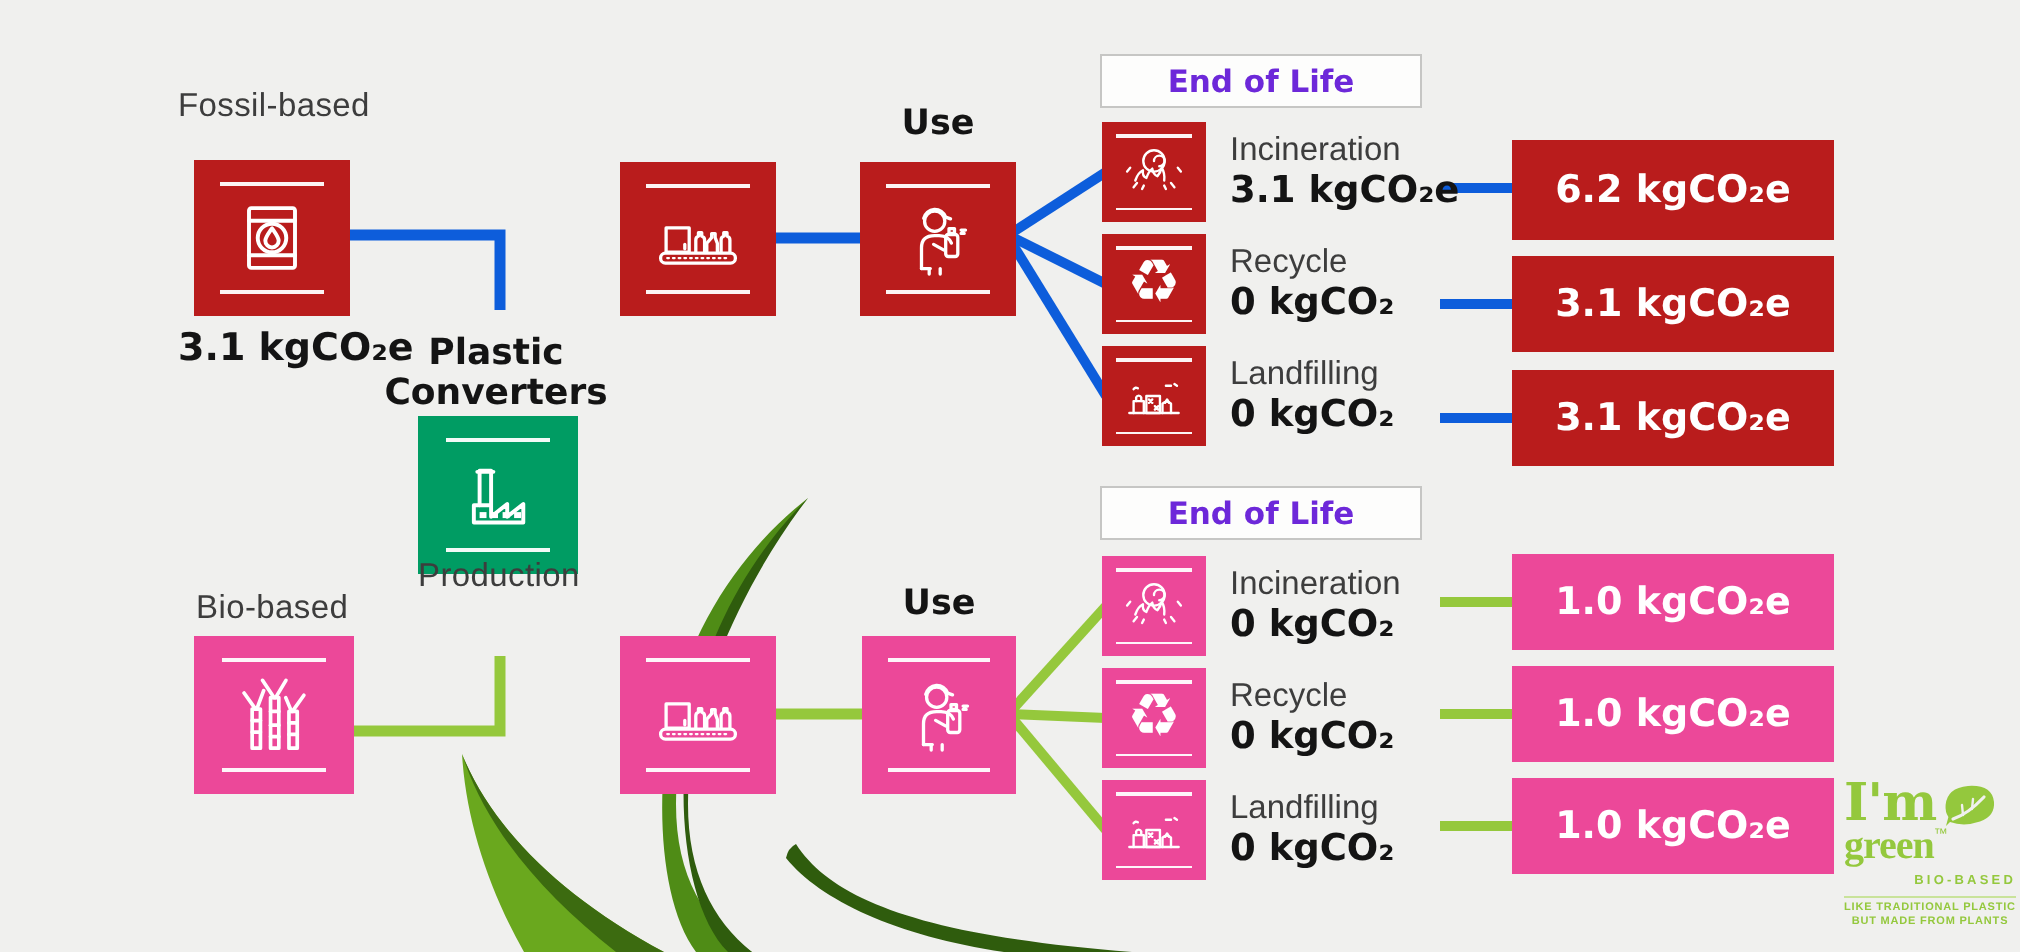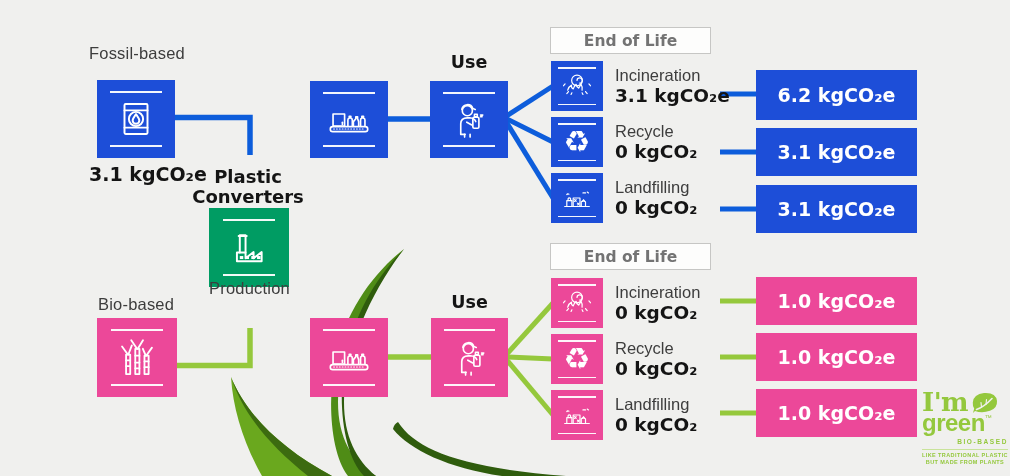--- a/index.html
+++ b/index.html
@@ -13,41 +13,41 @@
   .sq {
     position:absolute; z-index:2; display:flex; align-items:center; justify-content:center;
   }
   .sq::before,.sq::after {
     content:""; position:absolute; left:17%; right:17%; height:2px;
     background:rgba(255,255,255,.95);
   }
   .sq::before { top:11px; } .sq::after { bottom:11px; }
   .sq-sm::before,.sq-sm::after { left:13%; right:13%; height:1.5px; }
   .sq-sm::before { top:6px; } .sq-sm::after { bottom:6px; }
-  .blue  { background:#1d4ed8; }
+  .blue  { background:#b91c1c; }
   .teal  { background:#009c63; }
   .green { background:#ec4899; }
   .lbl {
     position:absolute; z-index:2; font-size:16.5px; color:#3d3d3d; letter-spacing:.2px;
     white-space:nowrap;
   }
   .val {
     position:absolute; z-index:2; font-family:"DejaVu Sans",sans-serif;
     font-weight:700; font-size:19px; color:#141414; white-space:nowrap;
   }
   .use-lbl {
     position:absolute; z-index:2; font-family:"DejaVu Sans",sans-serif;
     font-weight:700; font-size:17.5px; color:#141414; text-align:center;
   }
   .two-line { text-align:center; line-height:20px; }
   .eol-header {
     position:absolute; z-index:2; width:161px; height:27px;
     background:#fdfdfc; border:1px solid #c6c6c4;
     display:flex; align-items:center; justify-content:center;
-    font-family:"DejaVu Sans",sans-serif; font-weight:700; font-size:15.5px; color:#737373;
+    font-family:"DejaVu Sans",sans-serif; font-weight:700; font-size:15.5px; color:#6d28d9;
   }
   .eol-row { position:absolute; z-index:2; display:flex; gap:12px; align-items:center; }
   .eol-text { display:flex; flex-direction:column; }
   .eol-name { font-size:16.5px; color:#3d3d3d; line-height:19px; white-space:nowrap; }
   .eol-val {
     font-family:"DejaVu Sans",sans-serif; font-weight:700; font-size:18.5px;
     color:#141414; line-height:21px; white-space:nowrap;
   }
   .result-box {
     position:absolute; z-index:2; width:161px; height:48px;
@@ -60,22 +60,22 @@
     color:#fff; font-size:30px; line-height:1; font-family:"DejaVu Sans",sans-serif;
   }
   
   .logo { position:absolute; z-index:2; width:86px; color:#94c83d; text-align:left; }
   .logo-row1 { display:flex; align-items:flex-start; gap:4px; }
   .logo-im {
     font-family:"DejaVu Serif","Liberation Serif",serif; font-weight:700;
     font-size:26px; line-height:20px; letter-spacing:-.5px;
   }
   .logo-green {
-    font-family:Liberation Sans, sans-serif; font-weight:700;
-    font-size:24px; line-height:18px; letter-spacing:-.5px;
+    font-family:Liberation Serif, serif; font-weight:700;
+    font-size:20px; line-height:18px; letter-spacing:-.5px;
   }
   .logo-mark { font-size:7px; vertical-align:top; }
   .logo-bio {
     font-weight:700; font-size:6.5px; letter-spacing:1.6px; text-align:right;
     margin-top:3px;
   }
   .logo-tag {
     font-weight:700; font-size:5.5px; letter-spacing:.4px; text-align:center;
     line-height:7px; margin-top:4px; border-top:1px solid #c9e39a; padding-top:2px;
   }

